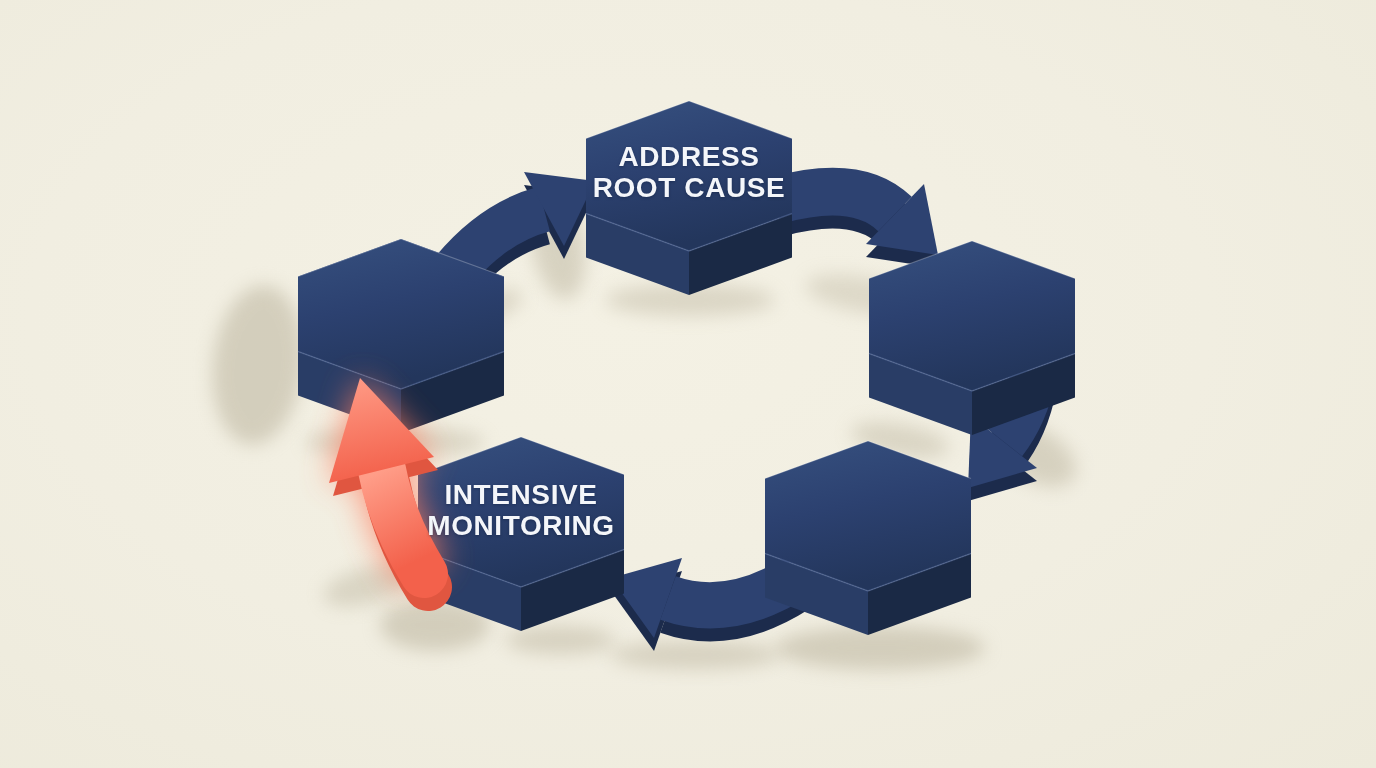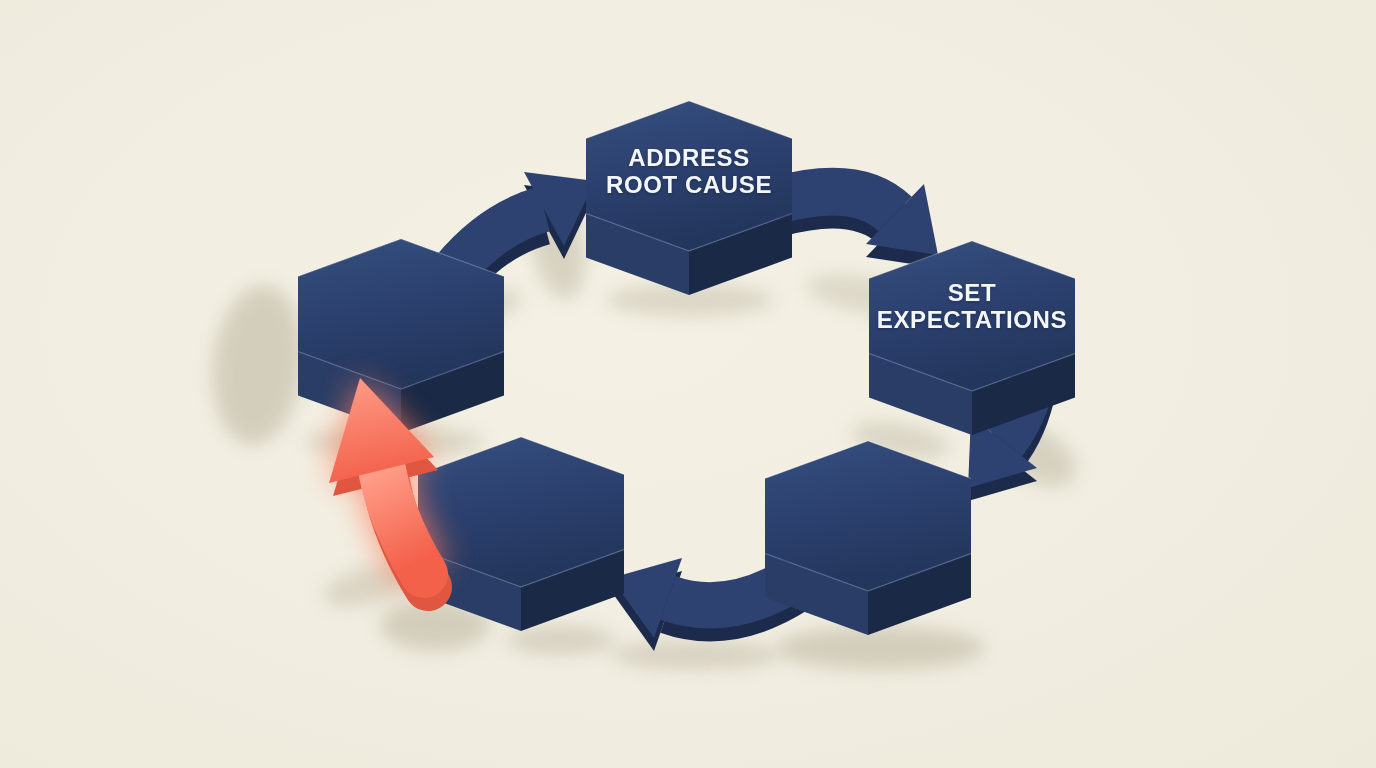--- a/index.html
+++ b/index.html
@@ -14,21 +14,21 @@
   .stage svg { position: absolute; left: 0; top: 0; }
   .node-label {
     position: absolute;
     width: 280px;
     height: 64px;
     display: flex;
     align-items: center;
     justify-content: center;
     text-align: center;
     color: #f4f6fa;
-    font-size: 24px;
+    font-size: 28px;
     font-weight: 700;
     line-height: 1.12;
     letter-spacing: 0.6px;
     white-space: pre-line;
     text-shadow: 0 1px 3px rgba(10, 20, 45, 0.35);
     pointer-events: none;
   }
 </style>
 </head>
 <body>
@@ -146,16 +146,16 @@
       </g>
       <path d="M 424 574 Q 392 522 382 470" transform="translate(4,13)" fill="none" stroke="#e05640" stroke-width="48" stroke-linecap="round"></path>
       <polygon points="360,378 434,457 329,483" transform="translate(4,13)" fill="#e05640"></polygon>
       <path d="M 424 574 Q 392 522 382 470" fill="none" stroke="url(#redGrad)" stroke-width="48" stroke-linecap="round"></path>
       <polygon points="360,378 434,457 329,483" fill="url(#redGrad)"></polygon>
     </g>
   </svg>
 
   <div class="node-label" style="left:549px; top:140px;">ADDRESS
 ROOT CAUSE</div>
-  <div class="node-label" style="left:832px; top:275px;">SET
-EXPECTATIONS</div>
+  <div class="node-label" style="left:381px; top:478px;">INTENSIVE
+MONITORING</div>
 
 </div>
 
 </body></html>

